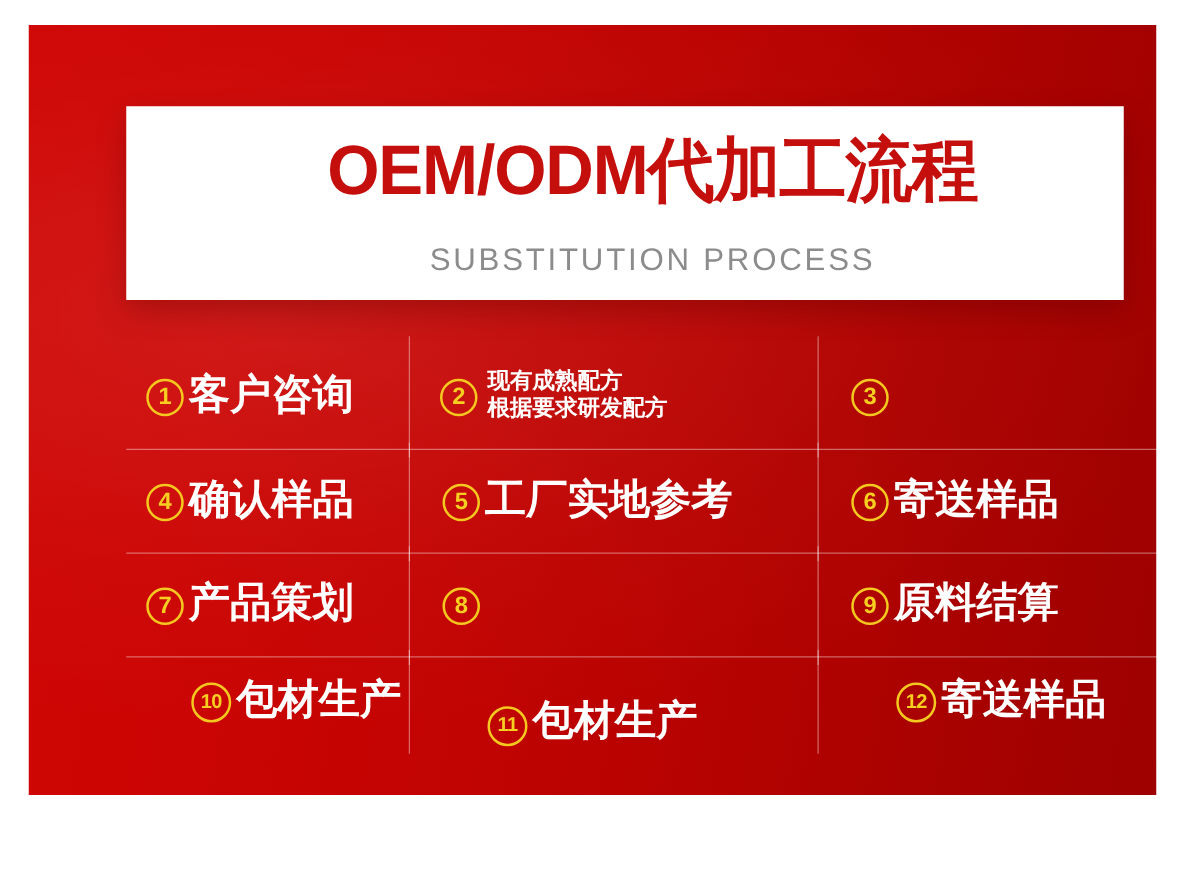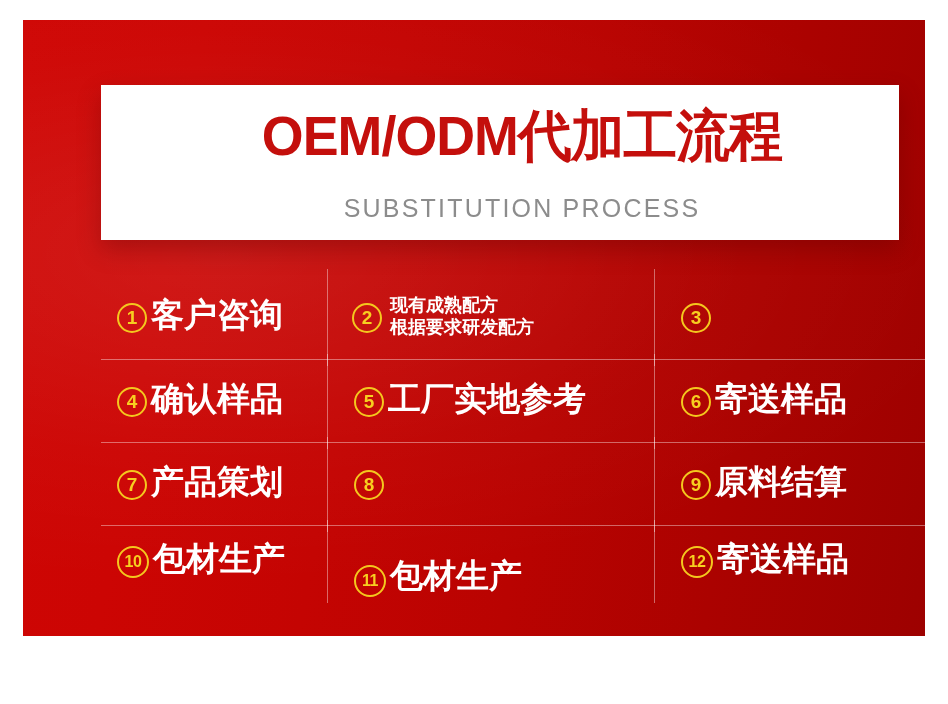--- a/index.html
+++ b/index.html
@@ -139,21 +139,21 @@
     border: 2px solid #f4c81e;
     border-radius: 50%;
     color: #f7cf20;
     font-weight: 700;
     font-family: "Liberation Sans", "DejaVu Sans", sans-serif;
     line-height: 1;
     margin-right: 4px;
   }
 
   .num.single { width: 30px; height: 30px; font-size: 19px; }
-  .num.double { width: 32px; height: 32px; font-size: 16px; letter-spacing: -0.5px; }
+  .num.double { width: 32px; height: 32px; font-size: 16px; letter-spacing: -0.5px; margin-left: 36px; }
 
   .label {
     font-family: Liberation Mono, monospace;
     font-weight: 700;
     font-size: 33px;
     line-height: 1.08;
     color: #ffffff;
     letter-spacing: 0px;
     white-space: nowrap;
   }

